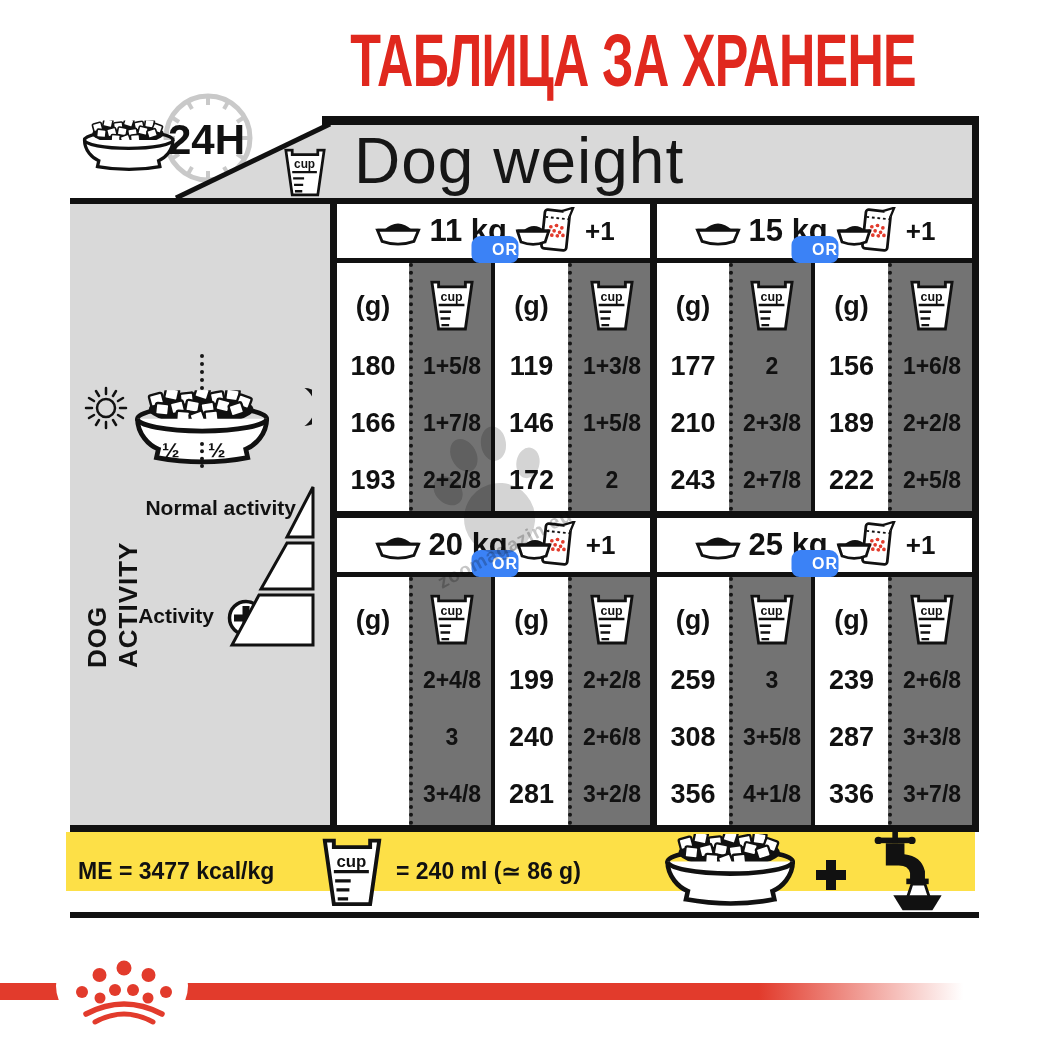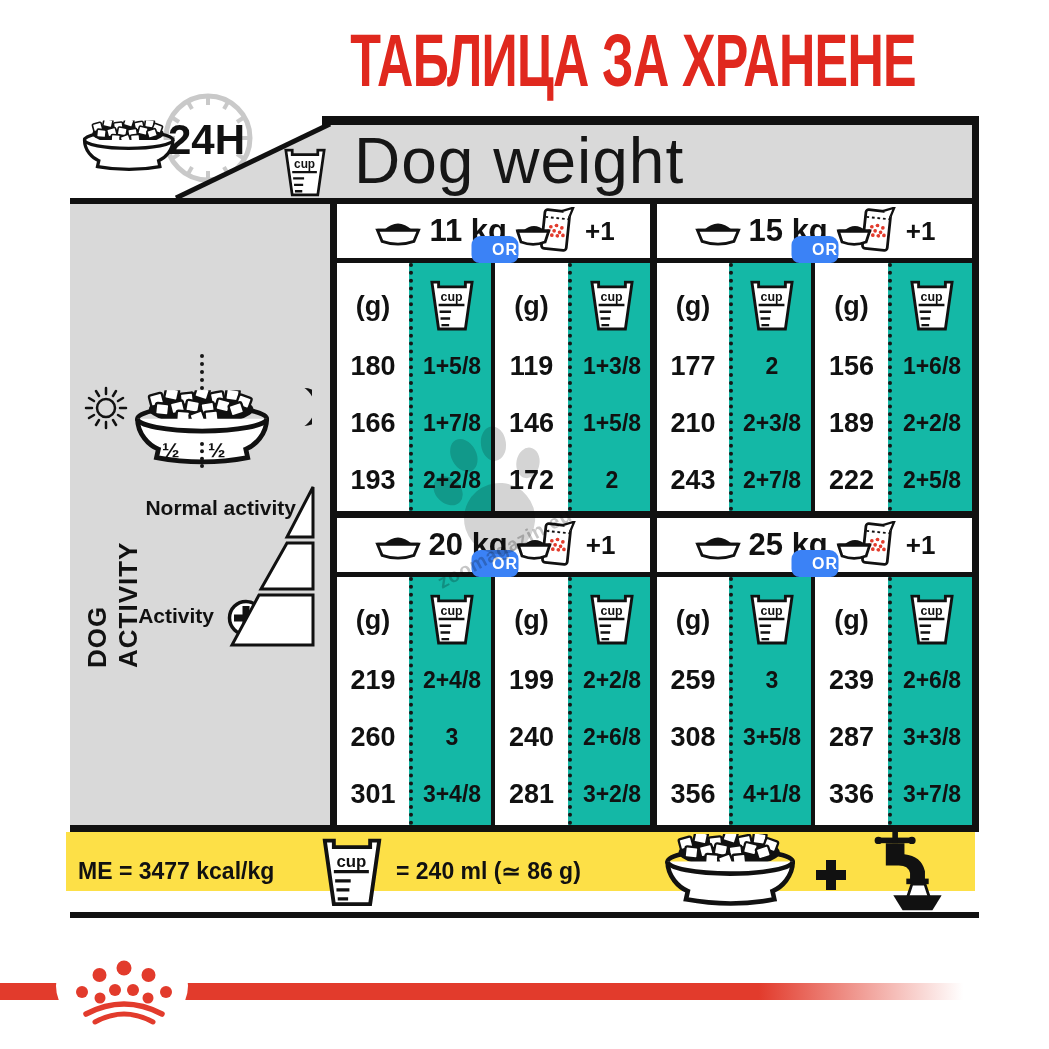--- a/index.html
+++ b/index.html
@@ -20,21 +20,21 @@
   .group{position:absolute;width:315px;height:307px}
   .ghead{height:54px;border-bottom:5px solid #111;background:#fff;display:flex;align-items:center;justify-content:center;gap:7px;position:relative}
   .wlabel{font-size:31px;font-weight:bold;white-space:nowrap}
   .plus1{font-size:26px;font-weight:bold}
   .orbadge{position:absolute;left:50%;bottom:-5px;transform:translateX(-50%);background:#3b82f6;color:#fff;
            font-weight:bold;font-size:16px;width:47px;height:27px;line-height:27px;text-align:right;
            border-radius:9px 9px 8px 8px;letter-spacing:1px;z-index:3}
   .gbody{display:flex;height:248px}
   .col{box-sizing:border-box;position:relative;height:100%}
   .col-g{width:72px;background:#fff}
-  .col-cup{width:82px;background:#14b8a6;border-left:4px dotted #161616}
+  .col-cup{width:82px;background:#737373;border-left:4px dotted #161616}
   .col-g2{width:77px;background:#fff;border-left:4px solid #111}
   .col-cup.last{width:84px}
   .colhead{height:86px;display:flex;align-items:center;justify-content:center;font-size:27px;font-weight:bold}
   .rows{position:absolute;left:0;right:0;top:88px;bottom:16px;display:flex;flex-direction:column;justify-content:space-between}
   .rows div{height:30px;line-height:30px;text-align:center;font-weight:bold}
   .g-val{font-size:27px}
   .cup-val{font-size:23px}
   .footer{left:66px;top:832px;width:909px;height:59px;background:#fde047}
   .ftext{position:absolute;font-weight:bold;font-size:23px;white-space:nowrap}
   .wm{z-index:30;mix-blend-mode:multiply;pointer-events:none}
@@ -361,25 +361,20 @@
       <span class="wlabel">20 kg</span>
       <svg width="64" height="48" viewBox="0 0 66 52">
           <use href="#sym-bag" xlink:href="#sym-bag"></use>
         </svg>
       <span class="plus1">+1</span>
       <div class="orbadge">OR</div>
     </div>
     <div class="gbody">
       <div class="col col-g">
         <div class="colhead">(g)</div>
-        <div class="rows">
-            <div class="g-val">219</div>
-            <div class="g-val">260</div>
-            <div class="g-val">301</div>
-          </div>
       </div>
       <div class="col col-cup">
         <div class="colhead">
             <svg width="44" height="52" viewBox="0 0 46 54">
               <use href="#sym-cup" xlink:href="#sym-cup"></use>
             </svg>
           </div>
         <div class="rows">
             <div class="cup-val">2+4/8</div>
             <div class="cup-val">3</div>

